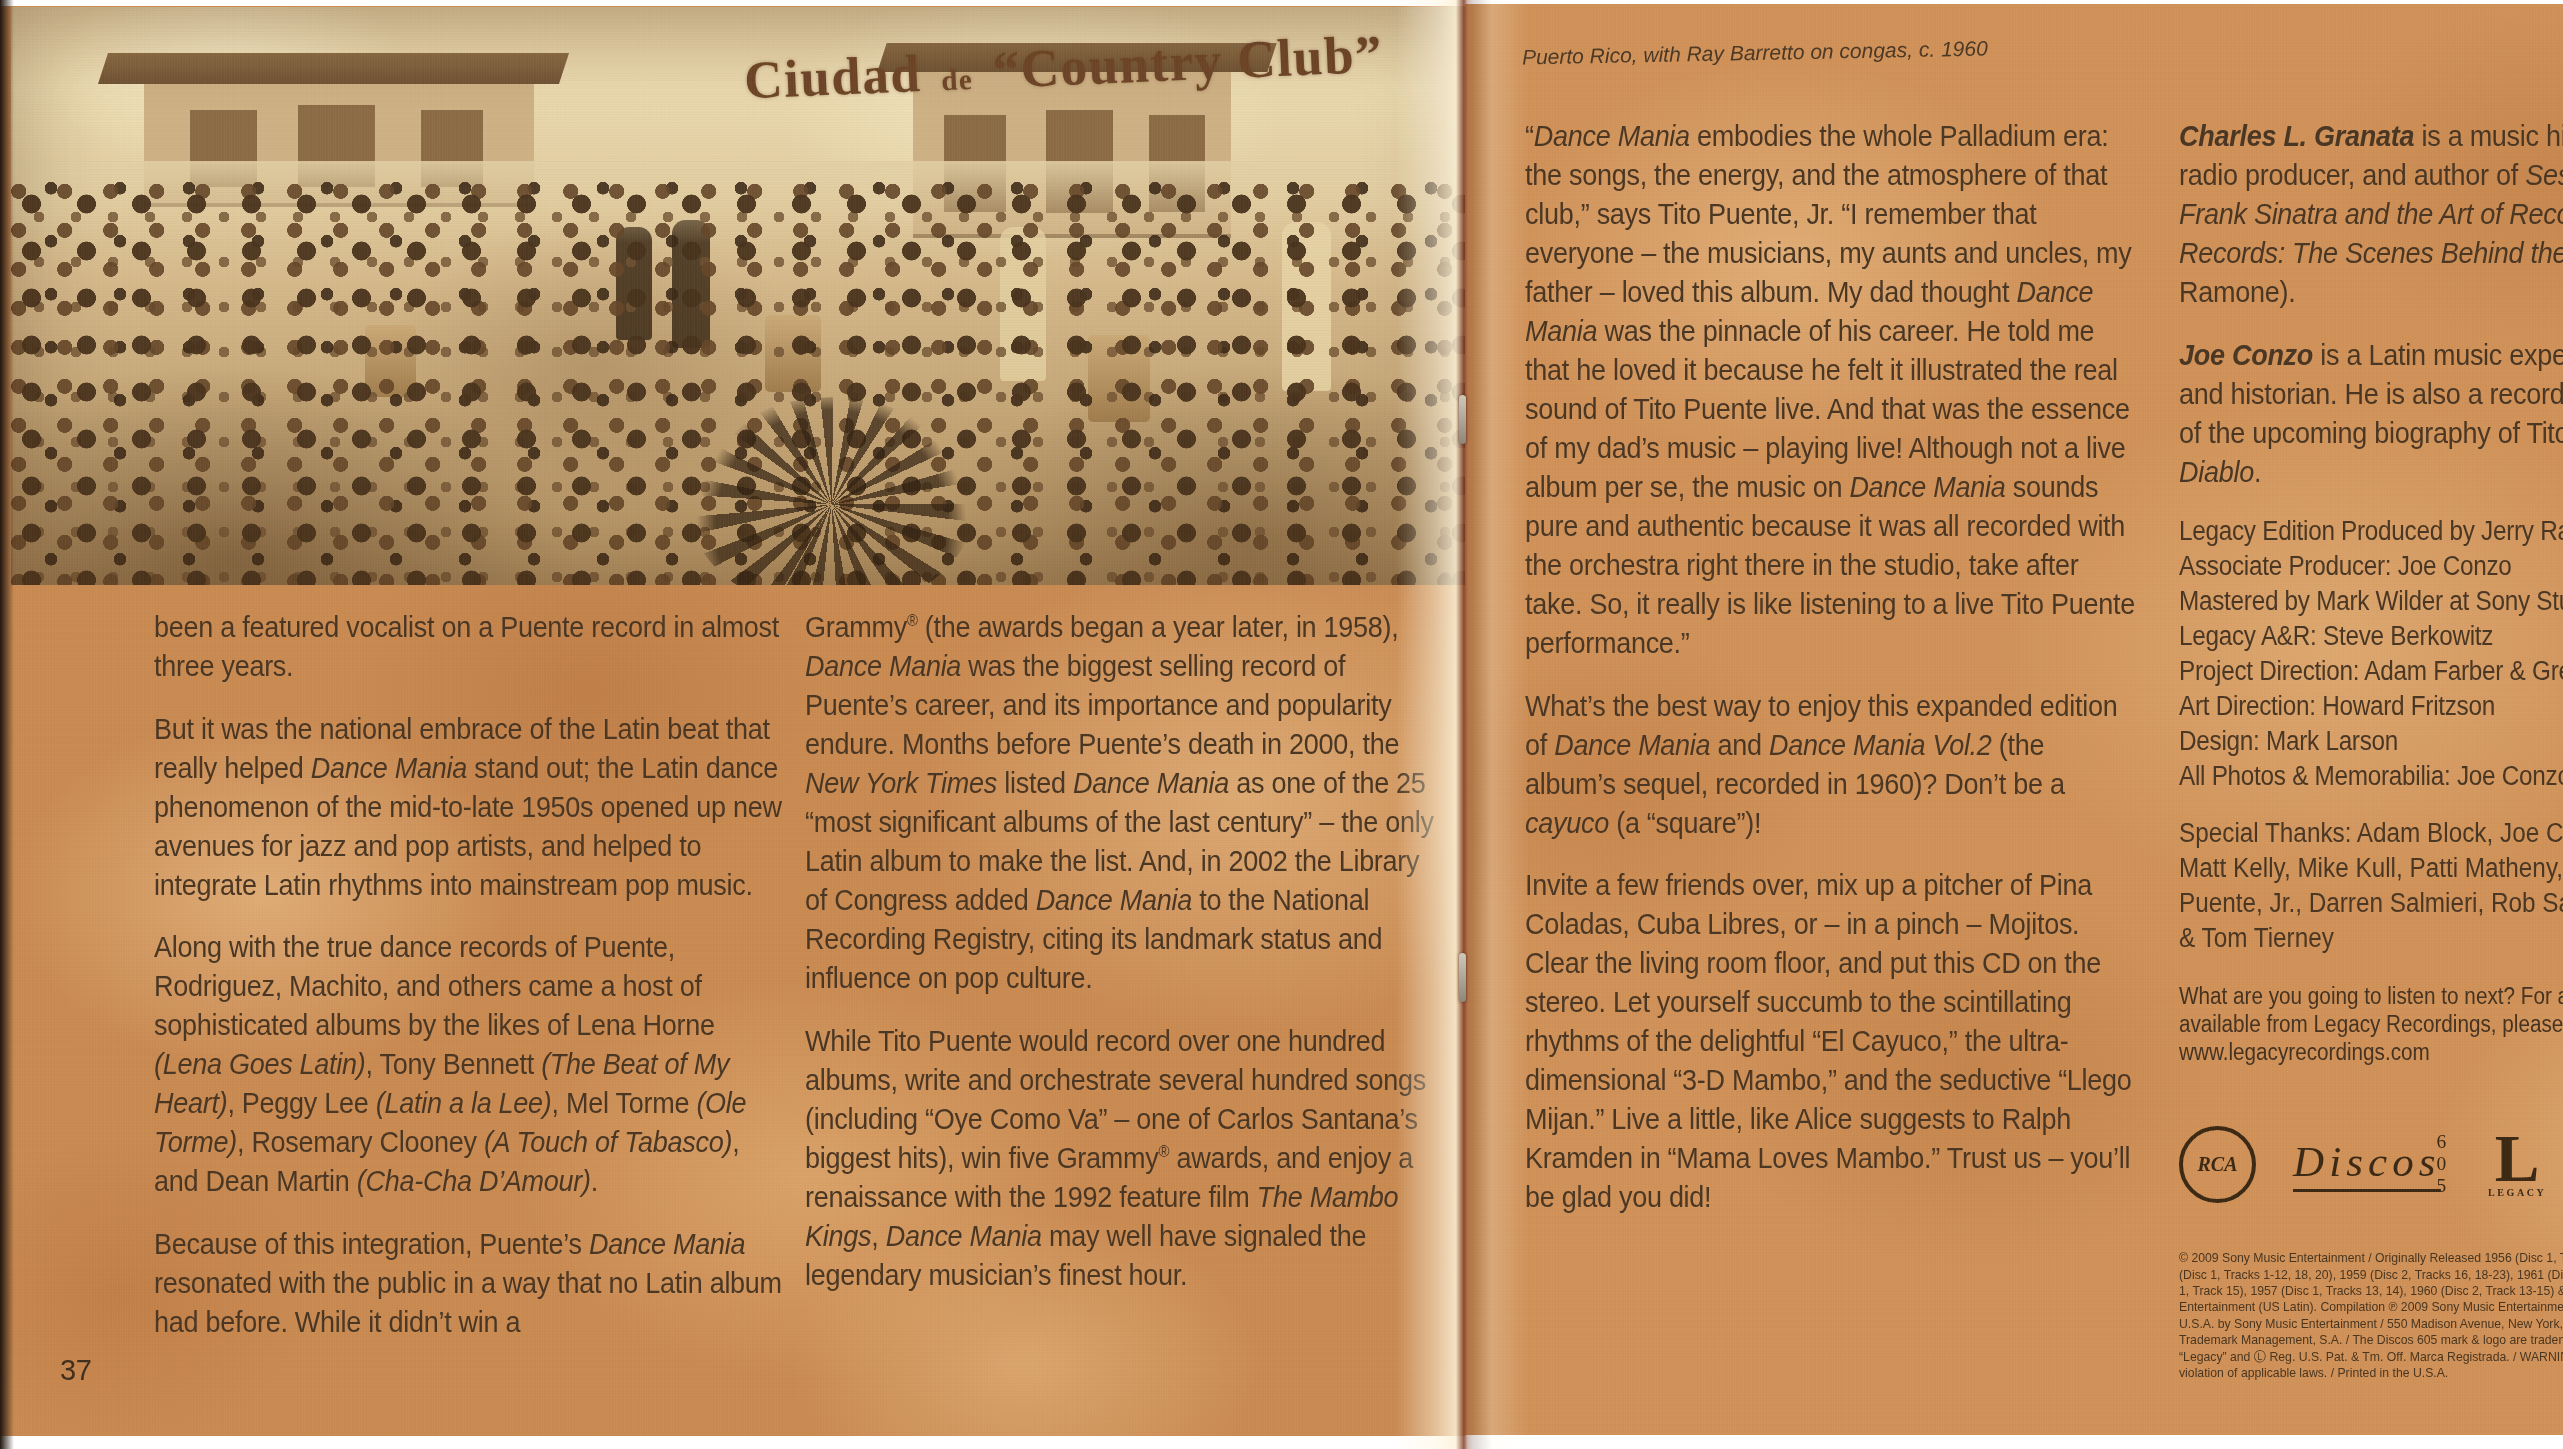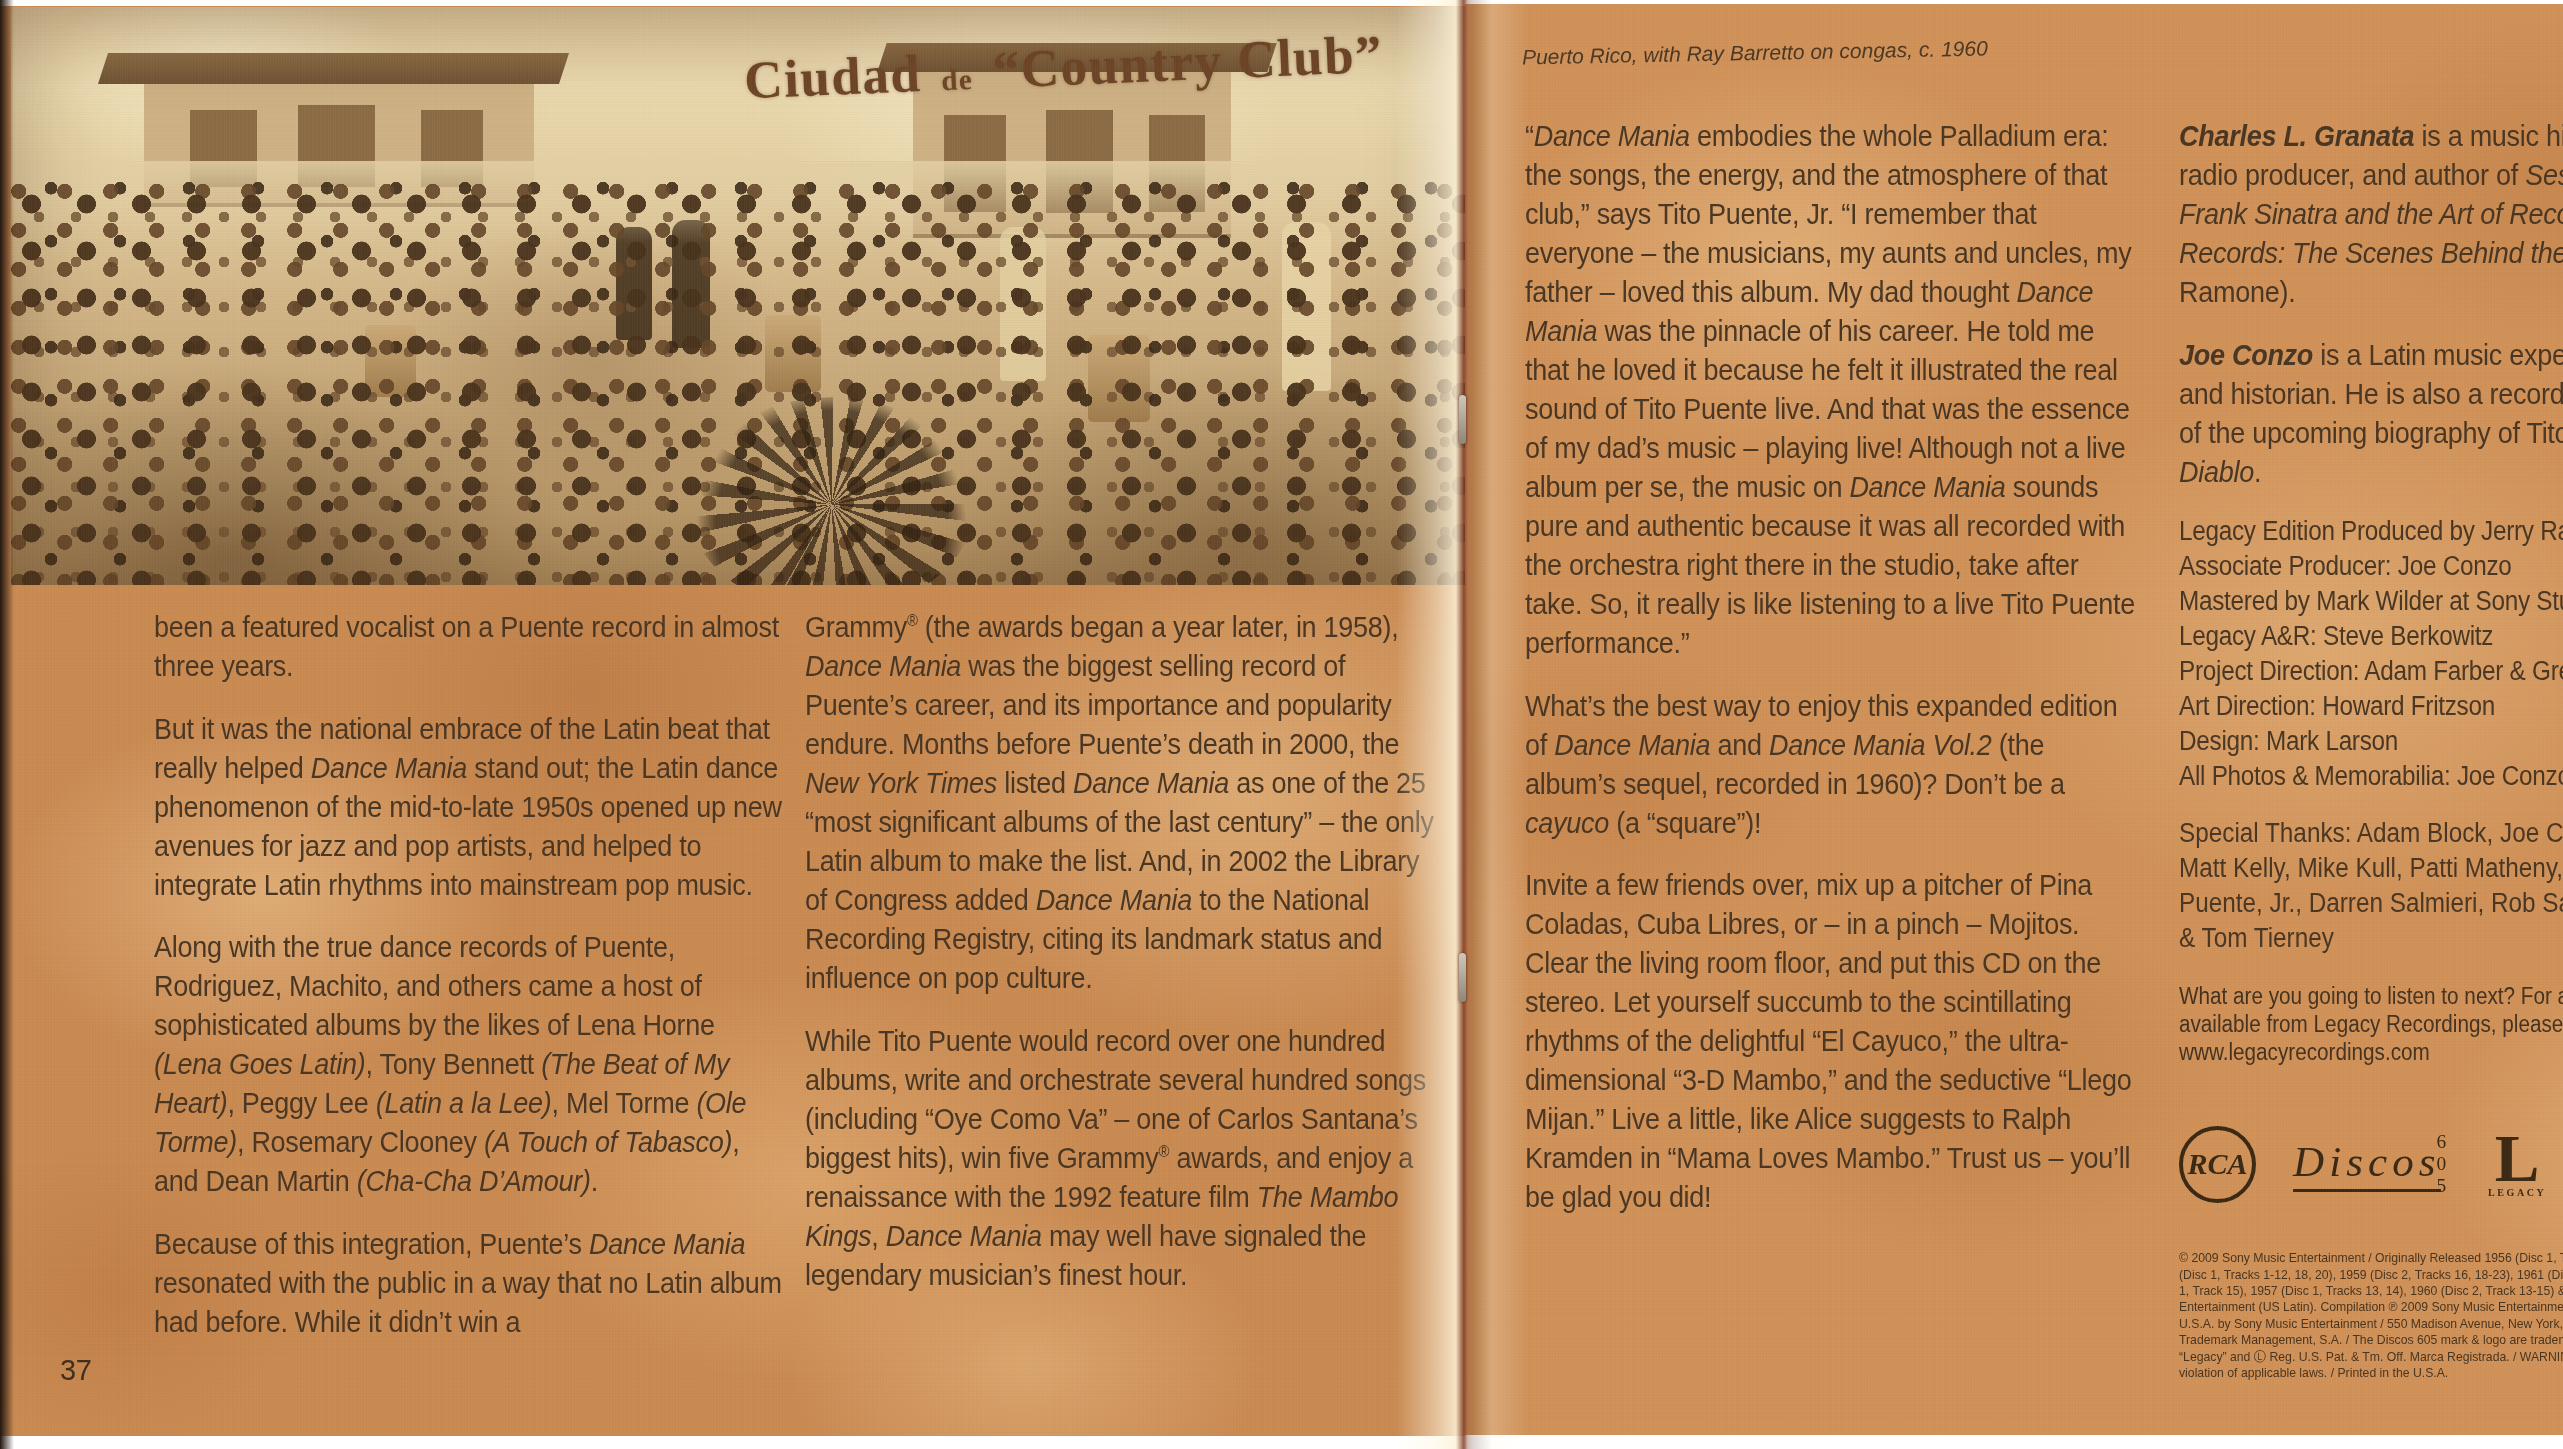--- a/index.html
+++ b/index.html
@@ -72,21 +72,21 @@
     transform:rotate(-1.1deg);letter-spacing:0;}
   .credits{font-size:27px;line-height:35px;letter-spacing:-0.3px;color:#483522;margin:0;}
   .credits div{white-space:nowrap;}
   #special-thanks{margin-top:21.5px;font-size:27px;line-height:35px;color:#483522;}
   #listen-next{margin-top:26px;font-size:23px;line-height:28px;color:#44311f;}
   .pagenum{position:absolute;font-size:29px;color:#3f2e1d;letter-spacing:-0.5px;}
   
   #logos{position:absolute;left:714px;top:1119px;height:82px;display:flex;align-items:center;gap:37px;color:#3a2813;}
   #logo-rca{width:77px;height:77px;border:4.6px solid #3a2813;border-radius:50%;box-sizing:border-box;
     display:flex;align-items:center;justify-content:center;
-    font-family:"Liberation Serif",serif;font-style:italic;font-weight:bold;font-size:30px;}
+    font-family:"Liberation Serif",serif;font-style:italic;font-weight:bold;font-size:20px;}
   #logo-discos{display:flex;align-items:center;font-family:"Liberation Serif",serif;font-style:italic;}
   #discos-script{font-size:43px;letter-spacing:5.1px;border-bottom:3.1px solid #3a2813;padding-bottom:3.1px;}
   #discos-digits{writing-mode:vertical-rl;text-orientation:upright;font-size:19.5px;font-style:normal;
     letter-spacing:1px;margin-left:-9.2px;line-height:1;}
   #logo-legacy{display:flex;flex-direction:column;align-items:center;font-family:"Liberation Serif",serif;}
   #legacy-L{font-size:67px;font-weight:bold;line-height:.85;}
   #legacy-word{font-size:10px;font-weight:bold;letter-spacing:2.6px;}
   #fine-print{position:absolute;left:714px;top:1246px;width:737px;transform:scaleX(.92);transform-origin:0 0;
     font-size:13.3px;line-height:16.4px;color:#47341f;letter-spacing:0;}
   

